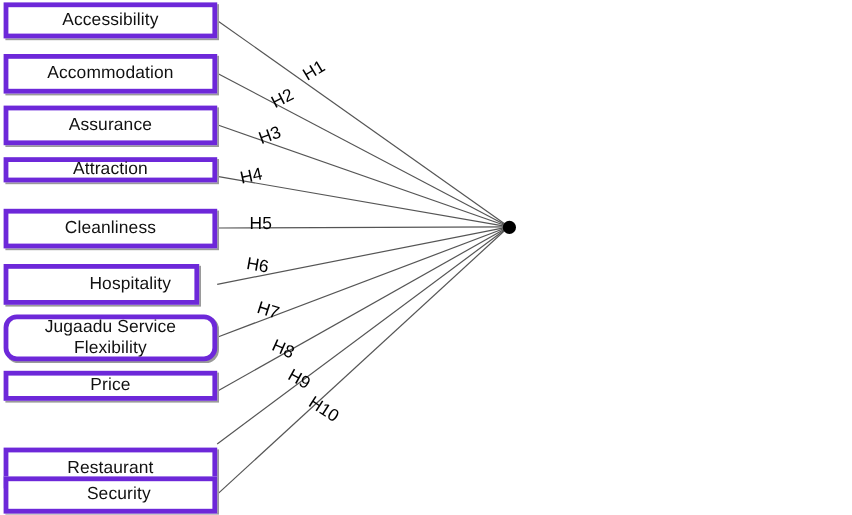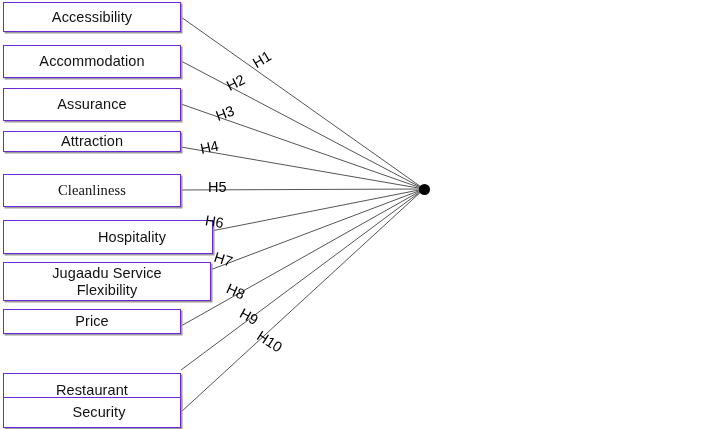--- a/index.html
+++ b/index.html
@@ -21,21 +21,21 @@
     position: absolute;
     left: 0;
     top: 0;
     width: 710px;
     height: 429px;
   }
   .node-box {
     position: absolute;
     box-sizing: border-box;
     background: #ffffff;
-    border: 1px solid #6d28d9;
+    border: 4px solid #6d28d9;
     box-shadow: 1.5px 1.5px 0 0 #9a9a9a;
     display: flex;
     align-items: center;
     justify-content: center;
     text-align: center;
     z-index: 3;
   }
   .node-label {
     font-size: 14.5px;
     color: #111111;
@@ -97,27 +97,27 @@
       </div>
       <div class="node-box" style="left: 3px; top: 45px; width: 178px; height: 33px;">
         <span class="node-label">Accommodation</span>
       </div>
       <div class="node-box" style="left: 3px; top: 88px; width: 178px; height: 33px;">
         <span class="node-label">Assurance</span>
       </div>
       <div class="node-box" style="left: 3px; top: 131px; width: 178px; height: 21px;">
         <span class="node-label">Attraction</span>
       </div>
-      <div class="node-box" style="left: 3px; top: 174px; width: 178px; height: 33px; font-family: Liberation Serif, serif;">
+      <div class="node-box" style="left: 3px; top: 174px; width: 178px; height: 33px;">
         <span class="node-label">Cleanliness</span>
       </div>
-      <div class="node-box" style="left: 3px; top: 220px; width: 210px; height: 34px; padding-left: 48px;">
+      <div class="node-box" style="left: 3px; top: 220px; width: 163px; height: 34px; padding-left: 48px;">
         <span class="node-label">Hospitality</span>
       </div>
-      <div class="node-box" style="left: 3px; top: 262px; width: 208px; height: 39px;">
+      <div class="node-box" style="left: 3px; top: 262px; width: 178px; height: 39px; border-radius: 11px;">
         <span class="node-label">Jugaadu Service
 Flexibility</span>
       </div>
       <div class="node-box" style="left: 3px; top: 309px; width: 178px; height: 25px;">
         <span class="node-label">Price</span>
       </div>
       <div class="node-box" style="left: 3px; top: 373px; width: 178px; height: 34px;">
         <span class="node-label">Restaurant</span>
       </div>
       <div class="node-box" style="left: 3px; top: 397px; width: 178px; height: 31px; padding-left: 14px;">

